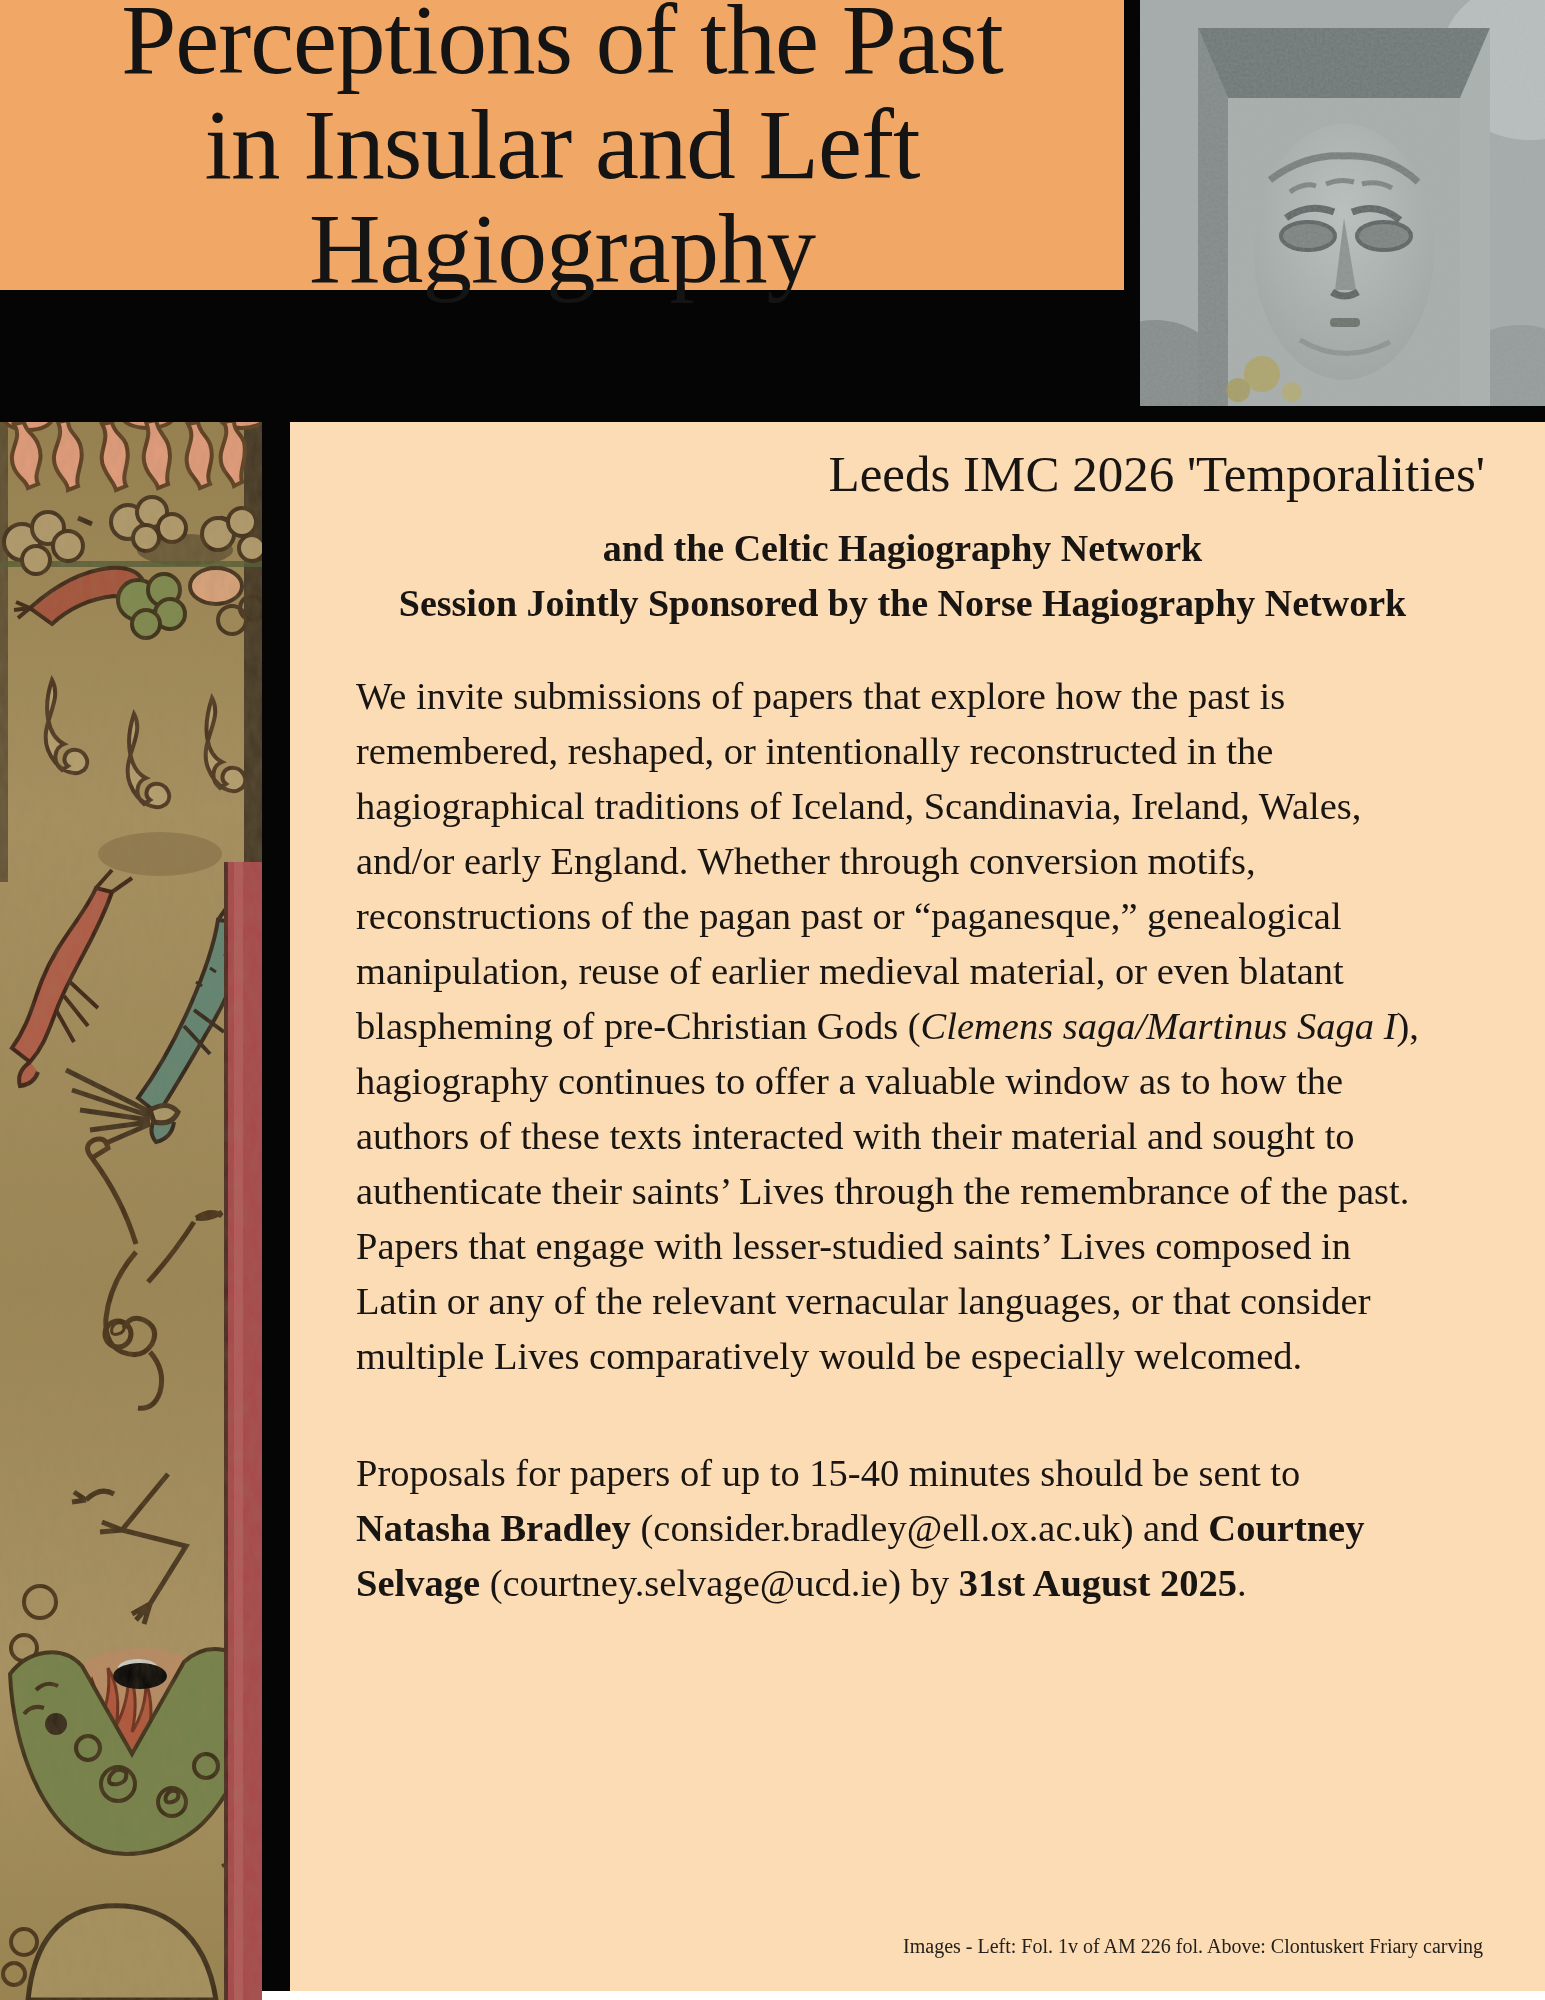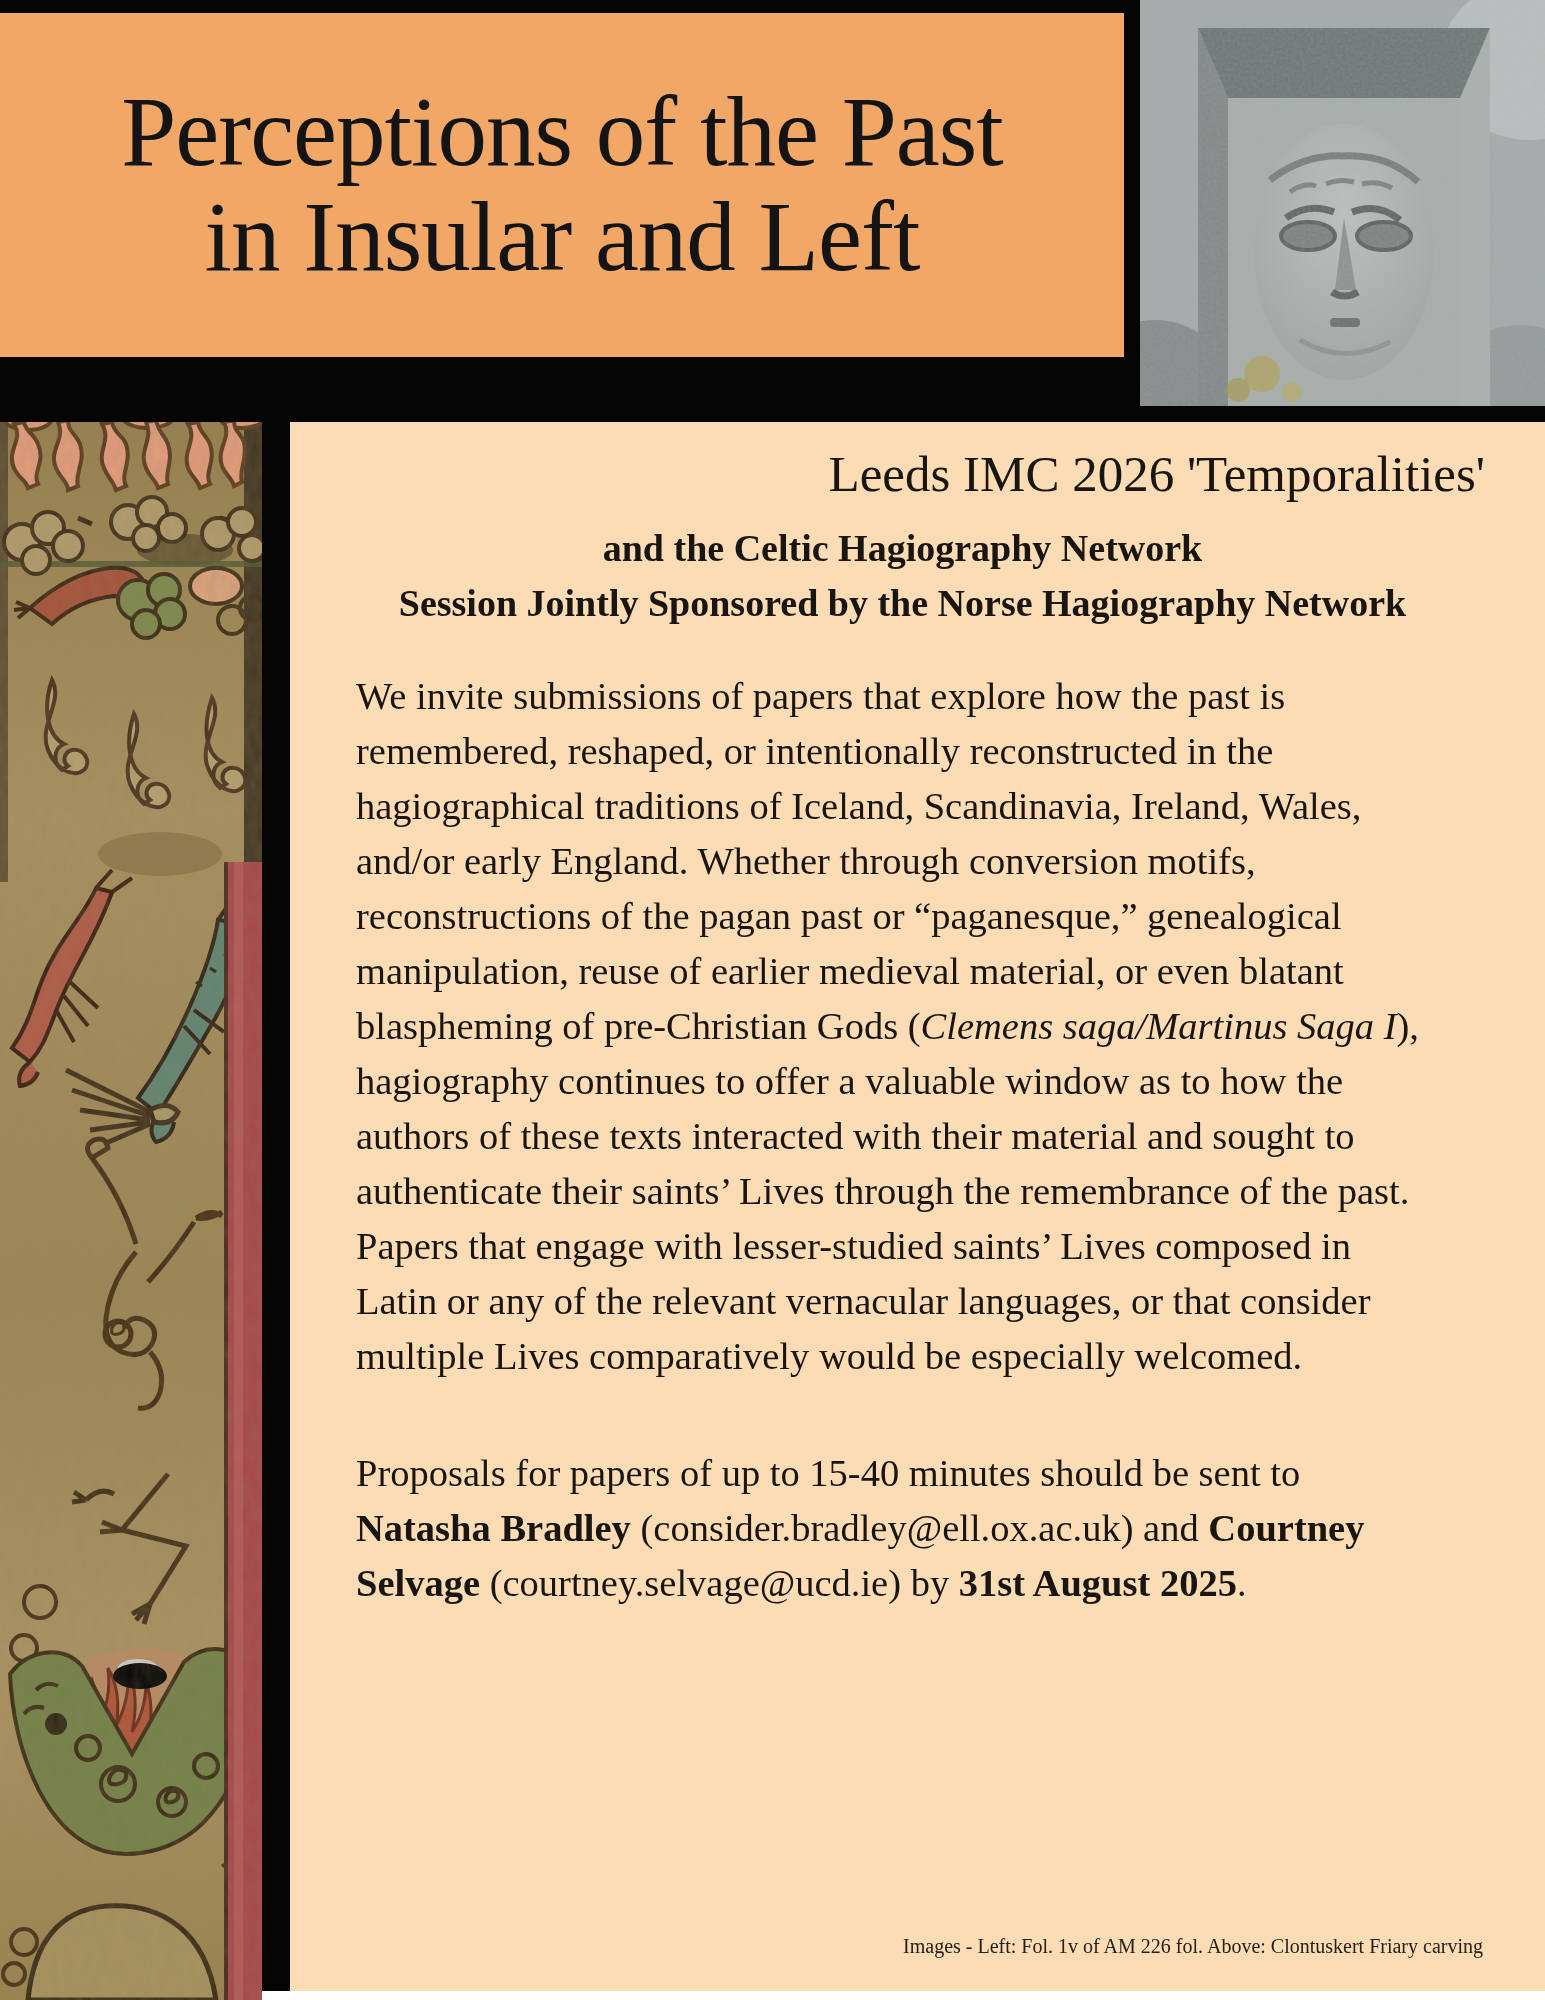--- a/index.html
+++ b/index.html
@@ -11,21 +11,21 @@
   html,body{margin:0;padding:0;background:#222;}
   .poster{
     position:relative;
     width:1545px;height:2000px;
     background:var(--border);
     font-family:"Liberation Serif", serif;
     overflow:hidden;
   }
   
   .banner{
-    position:absolute;left:0;top:13px;width:1124px;height:344px;
+    position:absolute;left:0;top:0;width:1124px;height:290px;
     background:var(--banner-bg);
     display:flex;align-items:center;justify-content:center;
   }
   .title{
     text-align:center;color:var(--title-text);
     font-size:99px;line-height:1.06;font-weight:400;
     letter-spacing:-1px;
   }
   
   .stone{
@@ -75,20 +75,21 @@
 </style>
 </head>
 <body>
 
 <div class="poster">
 
   <div class="banner">
     <div class="title">
       <div>Perceptions of the Past</div>
       <div>in Insular and Left</div>
+      <div>Hagiography</div>
     </div>
   </div>
 
   <div class="stone">
     <svg viewBox="0 0 405 406" preserveAspectRatio="none" aria-hidden="true">
       <defs>
         <filter id="stoneNoise" x="0" y="0" width="100%" height="100%">
           <feTurbulence type="fractalNoise" baseFrequency="0.35" numOctaves="3" seed="11" result="n"></feTurbulence>
           <feColorMatrix in="n" type="matrix" values="0 0 0 0 0.42  0 0 0 0 0.45  0 0 0 0 0.44  0.55 0 0 0 0"></feColorMatrix>
         </filter>

